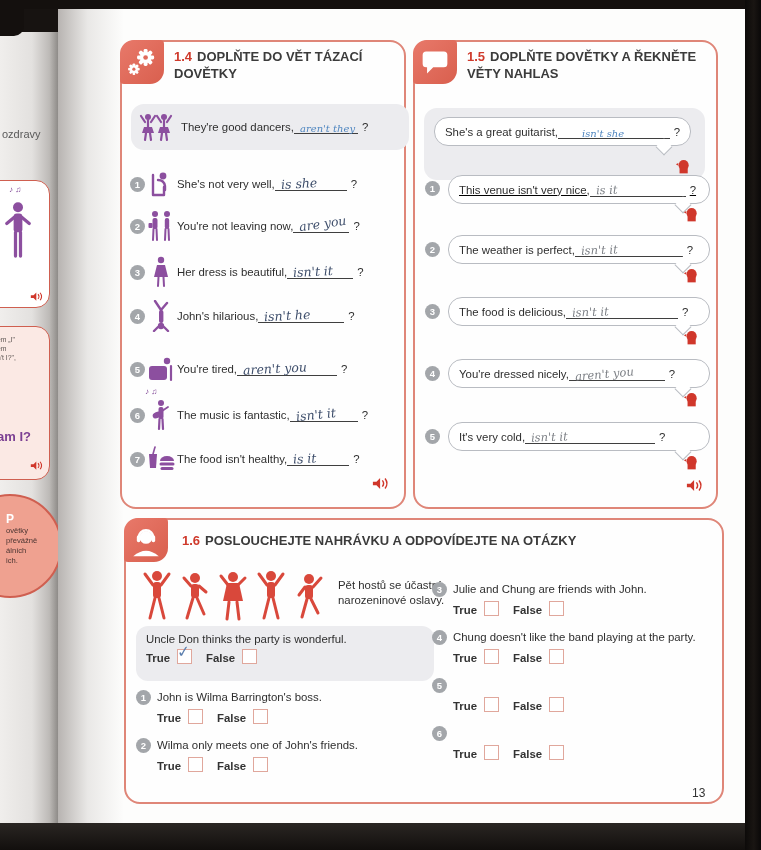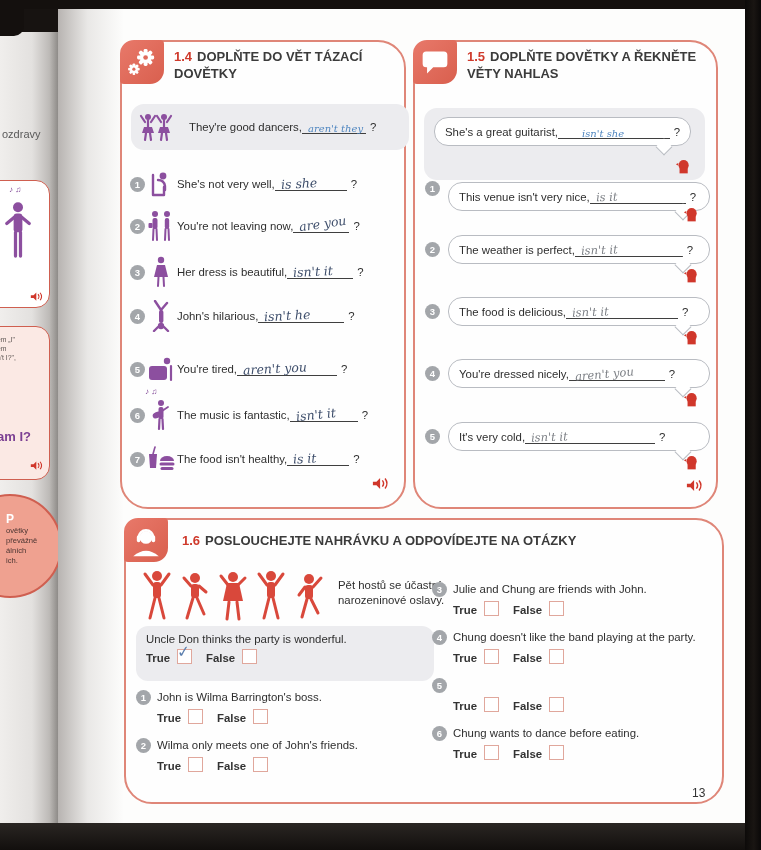--- a/index.html
+++ b/index.html
@@ -18,21 +18,21 @@
               background:linear-gradient(to right,#f0eeec 0%,#e3e1df 55%,#bdbab7 85%,#8e8b88 100%);}
   .prev-box{position:absolute;left:-8px;background:#fff;border:1.6px solid #cf5f50;border-radius:0 14px 14px 0;}
   .prev-pink{background:#fbe9e4;}
   .tiny-lines{font-size:6.8px;line-height:9px;color:#5c5552;}
   .amI{font-weight:bold;color:#7b3f92;font-size:13px;}
   .tip-circle{position:absolute;left:-42px;width:100px;height:100px;border-radius:50%;
               background:#efa190;border:2px solid #cf5f50;}
   .tip-letter{font-weight:bold;color:#fff;font-size:12px;}
   .tip-lines{font-size:7.6px;line-height:10px;color:#4a3431;}
   
-  .panel{position:absolute;background:#fefefe;border:2px solid #df8678;border-radius:28px;}
+  .panel{position:absolute;background:#fefefe;border:2px solid #df8678;border-radius:16px;}
   .tile{position:absolute;left:-2px;top:-2px;width:44px;height:44px;
         background:linear-gradient(135deg,#e8796a,#d95f4e);border-radius:14px 4px 14px 4px;
         display:flex;align-items:center;justify-content:center;}
   .hdr{position:absolute;font-weight:bold;font-size:13px;line-height:16.5px;color:#3b3b3b;}
   .hdr .num{color:#cf3a2c;margin-right:5px;}
   .exbox{position:absolute;background:#ececef;border-radius:13px;}
   .row{position:absolute;display:flex;align-items:center;}
   .ncirc{flex:none;width:15px;height:15px;border-radius:50%;background:#a3a6aa;color:#fff;
          font-size:9.5px;font-weight:bold;display:flex;align-items:center;justify-content:center;}
   .icon-slot{flex:none;width:32px;display:flex;justify-content:center;}
@@ -152,21 +152,21 @@
             <path d="M6 10 L2 4 M12 10 L16 4" fill="none"></path>
           <path d="M5 15 L13 15 L15 21 L3 21 Z" stroke="none"></path>
           <path d="M7 21 L6 28 M11 21 L12 28" fill="none"></path>
           <circle cx="25" cy="5" r="3" stroke="none"></circle>
           <path d="M25 8 L25 15"></path>
             <path d="M22 10 L18 4 M28 10 L32 4" fill="none"></path>
           <path d="M21 15 L29 15 L31 21 L19 21 Z" stroke="none"></path>
           <path d="M23 21 L22 28 M27 21 L28 28" fill="none"></path>
         </g>
       </svg>
-      <span class="sent" style="margin-left:16px;">They're good dancers,</span>
+      <span class="sent" style="margin-left:8px;">They're good dancers,</span>
       <span class="blank" style="width:64px;">
         <span class="hand prt">aren't they</span>
       </span>
       <span class="q">?</span>
     </div>
 
     <div class="row" style="left:8px;top:127px;width:268px;">
       <span class="ncirc">1</span>
       <span class="icon-slot">
         <svg width="26" height="30" viewBox="0 0 26 30">
@@ -330,21 +330,21 @@
       </div>
       <svg width="18" height="16" viewBox="0 0 22 18" style="position:absolute;right:14px;bottom:6px;">
         <circle cx="13" cy="8" r="6.2" fill="#d0372b"></circle>
         <path d="M8 11 h10 v7 h-10 z" fill="#d0372b"></path>
         <path d="M3.5 7 l3 -1.8 v3.6 z" fill="#d0372b"></path>
       </svg>
     </div>
 
     <div class="b-item" style="left:9px;top:132px;width:283px;height:48px;">
       <span class="ncirc" style="position:absolute;left:1px;top:7px;">1</span>
-      <div class="bubble" style="position:absolute;left:24px;top:8px;width:240px;">
+      <div class="bubble" style="position:absolute;left:24px;top:1px;width:240px;text-decoration:underline;">
         <span class="sent">This venue isn't very nice,</span>
         <span class="blank" style="width:96px;">
           <span class="hand pencil">is it</span>
         </span>
         <span class="q">?</span>
       </div>
       <svg width="18" height="16" viewBox="0 0 22 18" style="position:absolute;right:8px;top:32px;">
         <circle cx="13" cy="8" r="6.2" fill="#d0372b"></circle>
           <path d="M8 11 h10 v7 h-10 z" fill="#d0372b"></path>
           <path d="M3.5 7 l3 -1.8 v3.6 z" fill="#d0372b"></path>
@@ -543,21 +543,20 @@
       <div class="tf">
         <span>True</span>
         <span class="cb"></span>
         <span>False</span>
         <span class="cb"></span>
       </div>
     </div>
     <div class="qa" style="left:306px;top:206px;">
       <div class="l1">
           <span class="ncirc">6</span>
-        <span class="txt">Chung wants to dance before eating.</span>
         </div>
       <div class="tf">
         <span>True</span>
         <span class="cb"></span>
         <span>False</span>
         <span class="cb"></span>
       </div>
     </div>
   </div>
 

